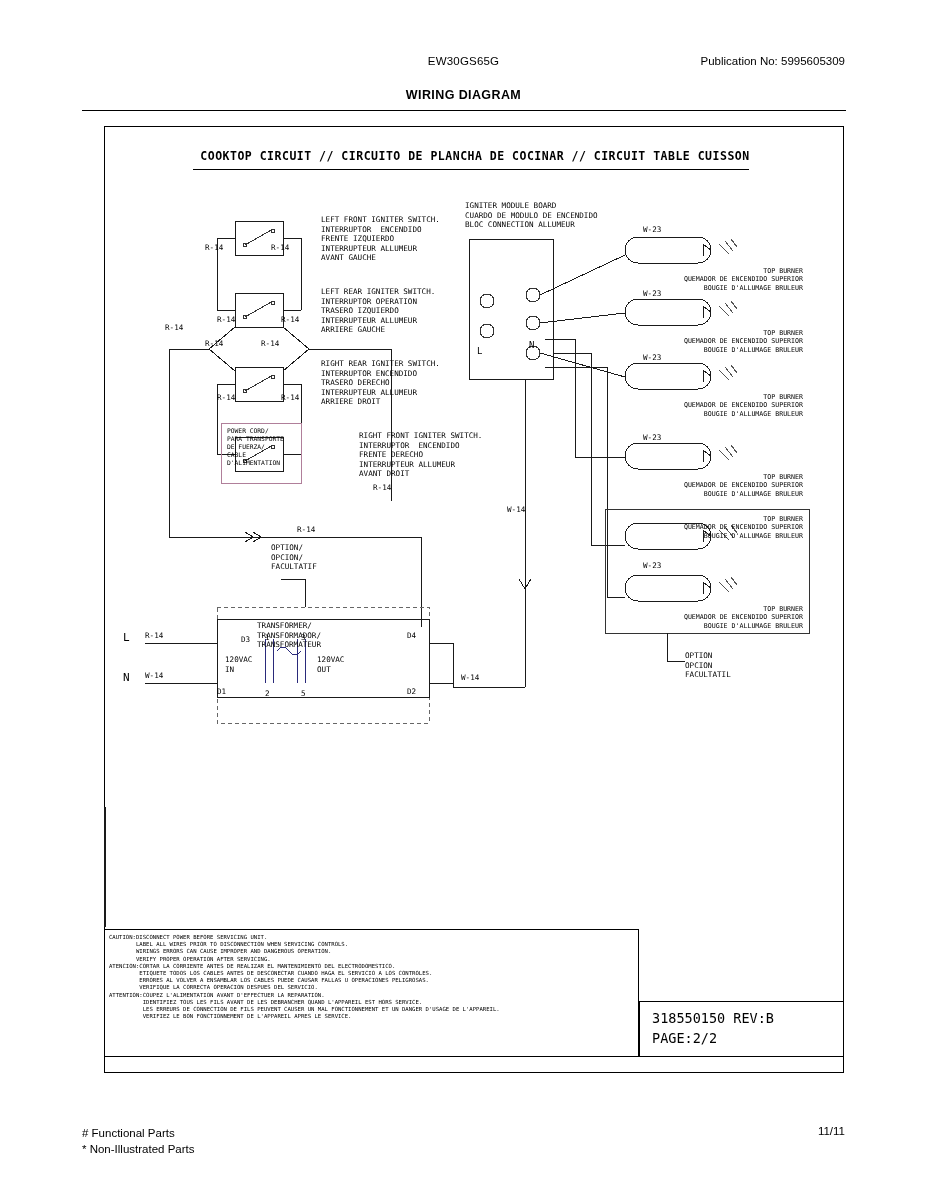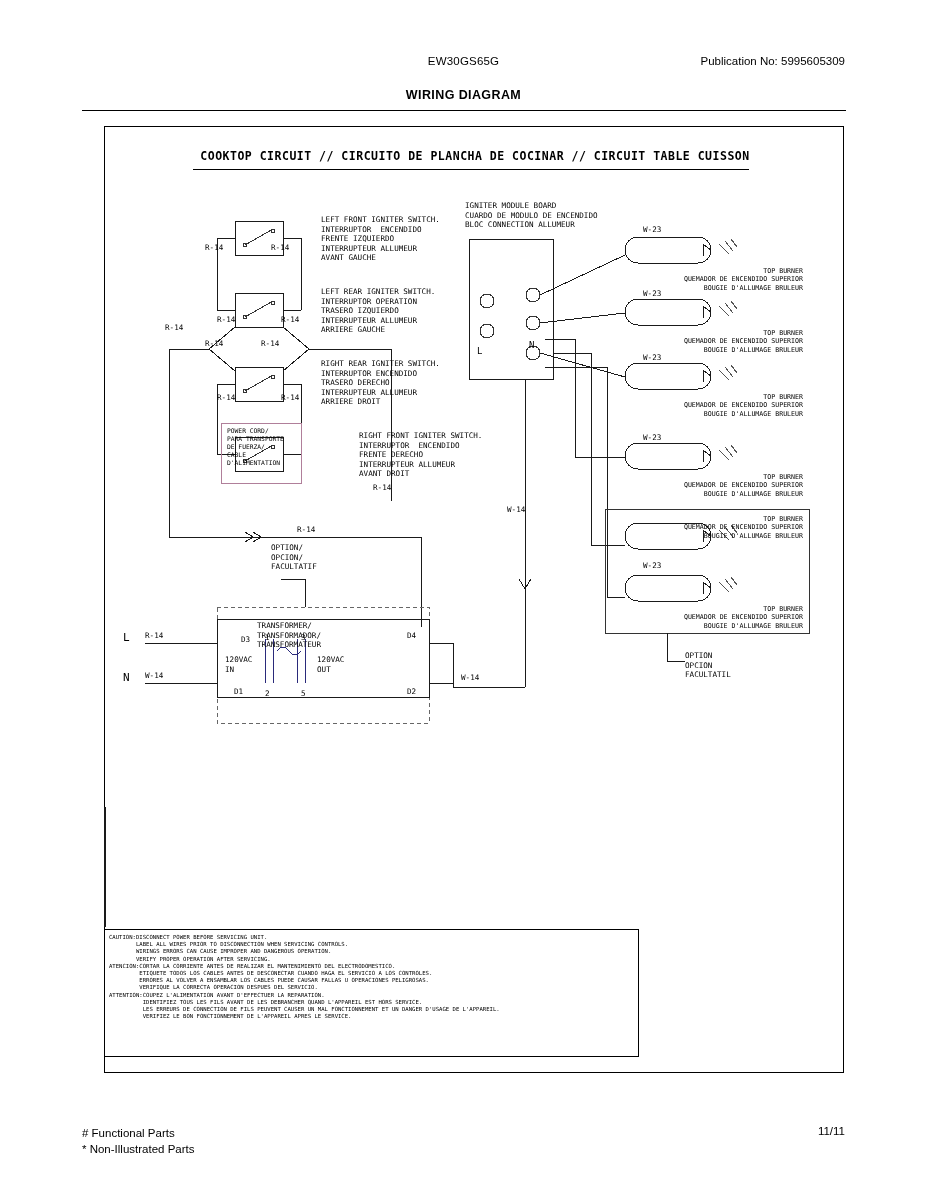--- a/index.html
+++ b/index.html
@@ -323,21 +323,21 @@
 
     <div class="lbl" style="left:152px; top:494px;">TRANSFORMER/
 TRANSFORMADOR/
 TRANSFORMATEUR</div>
     <div class="lbl" style="left:120px; top:528px;">120VAC
 IN</div>
     <div class="lbl" style="left:212px; top:528px;">120VAC
 OUT</div>
     <div class="lbl" style="left:112px; top:508px;margin-left:24px;">D3</div>
     <div class="lbl" style="left:302px; top:504px;">D4</div>
-    <div class="lbl" style="left:112px; top:560px;padding-left:17px;">D1</div>
+    <div class="lbl" style="left:112px; top:560px;">D1</div>
     <div class="lbl" style="left:302px; top:560px;">D2</div>
     <div class="lbl" style="left:160px; top:506px;">1</div>
     <div class="lbl" style="left:196px; top:506px;">3</div>
     <div class="lbl" style="left:160px; top:562px;">2</div>
     <div class="lbl" style="left:196px; top:562px;">5</div>
 
     <div class="lbl" style="left:18px; top:506px; font-size:11px;">L</div>
     <div class="lbl" style="left:18px; top:546px; font-size:11px;">N</div>
 
   </div>
@@ -350,20 +350,24 @@
 ATENCION:CORTAR LA CORRIENTE ANTES DE REALIZAR EL MANTENIMIENTO DEL ELECTRODOMESTICO.
          ETIQUETE TODOS LOS CABLES ANTES DE DESCONECTAR CUANDO HAGA EL SERVICIO A LOS CONTROLES.
          ERRORES AL VOLVER A ENSAMBLAR LOS CABLES PUEDE CAUSAR FALLAS U OPERACIONES PELIGROSAS.
          VERIFIQUE LA CORRECTA OPERACION DESPUES DEL SERVICIO.
 ATTENTION:COUPEZ L'ALIMENTATION AVANT D'EFFECTUER LA REPARATION.
           IDENTIFIEZ TOUS LES FILS AVANT DE LES DEBRANCHER QUAND L'APPAREIL EST HORS SERVICE.
           LES ERREURS DE CONNECTION DE FILS PEUVENT CAUSER UN MAL FONCTIONNEMENT ET UN DANGER D'USAGE DE L'APPAREIL.
           VERIFIEZ LE BON FONCTIONNEMENT DE L'APPAREIL APRES LE SERVICE.</div>
   </div>
 
+  <div class="partbox">
+    <div class="p1">318550150 REV:B</div>
+    <div class="p2">PAGE:2/2</div>
+  </div>
 
   <div class="ft-left">
     <div># Functional Parts</div>
     <div>* Non-Illustrated Parts</div>
   </div>
   <div class="ft-date">11/11</div>
 
 </div>
 
 </body></html>

